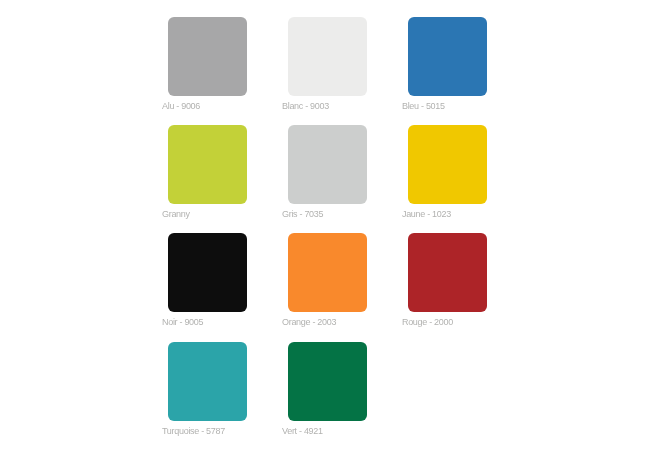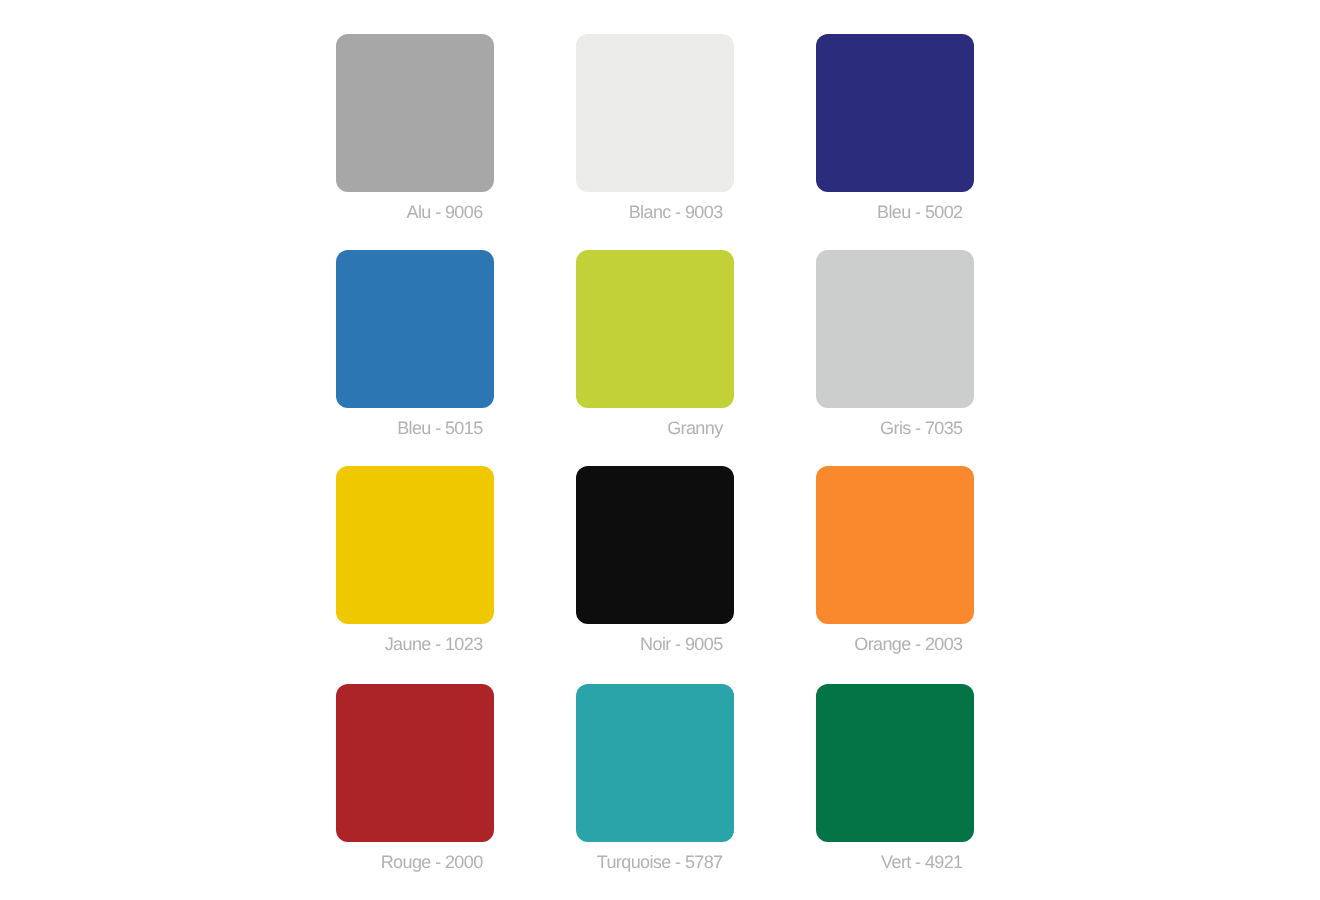--- a/index.html
+++ b/index.html
@@ -37,44 +37,40 @@
   }
   .swatch-chip {
     width: 79.3px;
     height: 79px;
     border-radius: 6px;
   }
   .swatch-label {
     width: 79.3px;
     margin-top: 4px;
     margin-left: -6px;
-    text-align: right;
+    text-align: left;
     font-size: 9px;
     line-height: 12px;
     letter-spacing: -0.3px;
     color: #b2b2b0;
     white-space: nowrap;
   }
 </style>
 </head>
 <body>
 
 <div id="page">
   <div class="swatch-grid">
     <div class="swatch-cell">
       <div class="swatch-chip" style="background-color: rgb(167, 167, 168);"></div>
       <div class="swatch-label">Alu - 9006</div>
     </div>
     <div class="swatch-cell">
       <div class="swatch-chip" style="background-color: rgb(236, 236, 235);"></div>
       <div class="swatch-label">Blanc - 9003</div>
-    </div>
-    <div class="swatch-cell">
-      <div class="swatch-chip" style="background-color: rgb(44, 44, 124);"></div>
-      <div class="swatch-label">Bleu - 5002</div>
     </div>
     <div class="swatch-cell">
       <div class="swatch-chip" style="background-color: rgb(43, 118, 179);"></div>
       <div class="swatch-label">Bleu - 5015</div>
     </div>
     <div class="swatch-cell">
       <div class="swatch-chip" style="background-color: rgb(195, 209, 56);"></div>
       <div class="swatch-label">Granny</div>
     </div>
     <div class="swatch-cell">

